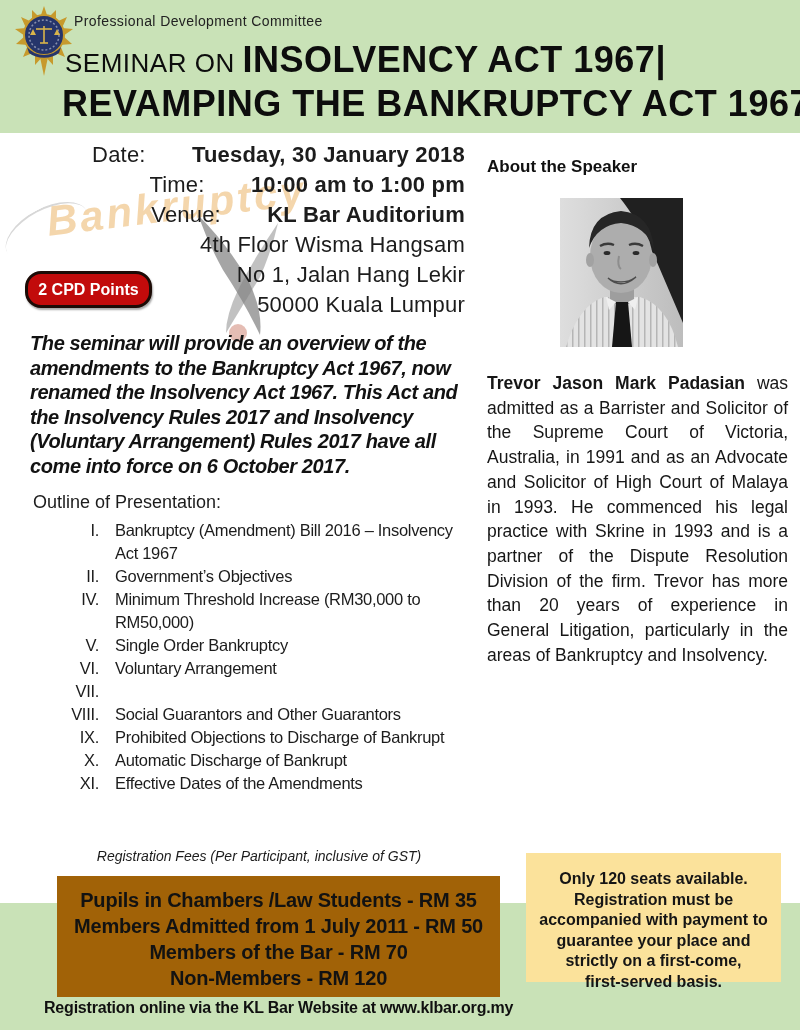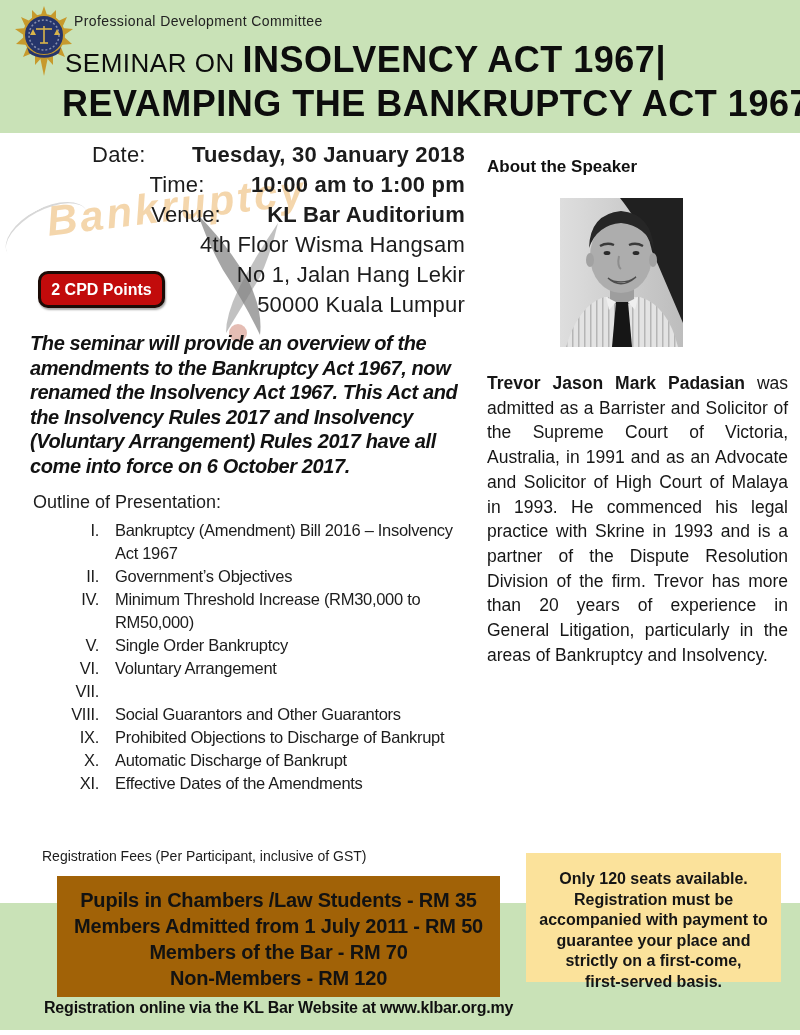--- a/index.html
+++ b/index.html
@@ -23,36 +23,36 @@
   .wm-sil{position:absolute;left:168px;top:205px;z-index:0;opacity:.75;}
   .wm-arc{position:absolute;left:2px;top:208px;width:90px;height:46px;
           border-top:2px solid rgba(110,110,110,.28);border-radius:50%;transform:rotate(-28deg);z-index:0;}
 
   
   .dateblock{position:absolute;left:30px;top:140px;width:435px;text-align:right;
              font-size:22px;line-height:30px;color:#1c1c1c;letter-spacing:.2px;z-index:1;}
   .dateblock .lbl{font-weight:400;}
   .dateblock .val{font-weight:700;margin-left:40px;}
   .cpd{position:absolute;left:25px;top:271px;width:121px;height:31px;background:#c20b0b;
-       border:3px solid #1c0b06;border-radius:10px;color:#ffffff;font-weight:700;font-size:16px;
-       line-height:31px;text-align:center;z-index:2;box-shadow:1px 2px 2px rgba(0,0,0,.35);margin-left:13px;}
+       border:3px solid #1c0b06;border-radius:16px;color:#ffffff;font-weight:700;font-size:16px;
+       line-height:31px;text-align:center;z-index:2;box-shadow:1px 2px 2px rgba(0,0,0,.35);}
 
   
   .overview{position:absolute;left:30px;top:331px;width:432px;font-size:20px;font-weight:700;
             font-style:italic;line-height:24.5px;letter-spacing:-.4px;color:#121212;z-index:1;}
 
   
   .outline-h{position:absolute;left:33px;top:492px;font-size:18px;color:#1c1c1c;}
   .outline{position:absolute;left:33px;top:519px;width:440px;}
   .orow{display:flex;font-size:16.5px;line-height:23px;letter-spacing:-.3px;color:#1c1c1c;}
   .onum{width:66px;text-align:right;margin-right:16px;flex:none;}
   .otxt{width:375px;}
 
   
-  .fees-h{position:absolute;left:42px;top:848px;width:450px;text-align:left;font-size:14px;color:#1c1c1c;}
+  .fees-h{position:absolute;left:34px;top:848px;width:450px;text-align:center;font-size:14px;color:#1c1c1c;font-style:italic;}
   .fees-box{position:absolute;left:57px;top:876px;width:443px;height:121px;background:#a16207;
             z-index:2;text-align:center;padding-top:11px;box-sizing:border-box;}
   .fees-box div{font-size:20px;font-weight:700;line-height:26px;color:#121212;letter-spacing:-.2px;}
 
   
   .greenstrip{position:absolute;left:0;top:903px;width:800px;height:127px;background:#c9e2b7;z-index:1;}
   .seats-box{position:absolute;left:526px;top:853px;width:255px;height:129px;background:#fbe29b;
              z-index:2;text-align:center;padding-top:16px;box-sizing:border-box;}
   .seats-box div{font-size:16px;font-weight:700;line-height:20.5px;color:#151515;}
   .footer-t{position:absolute;left:44px;top:999px;font-size:16px;font-weight:700;color:#101010;

